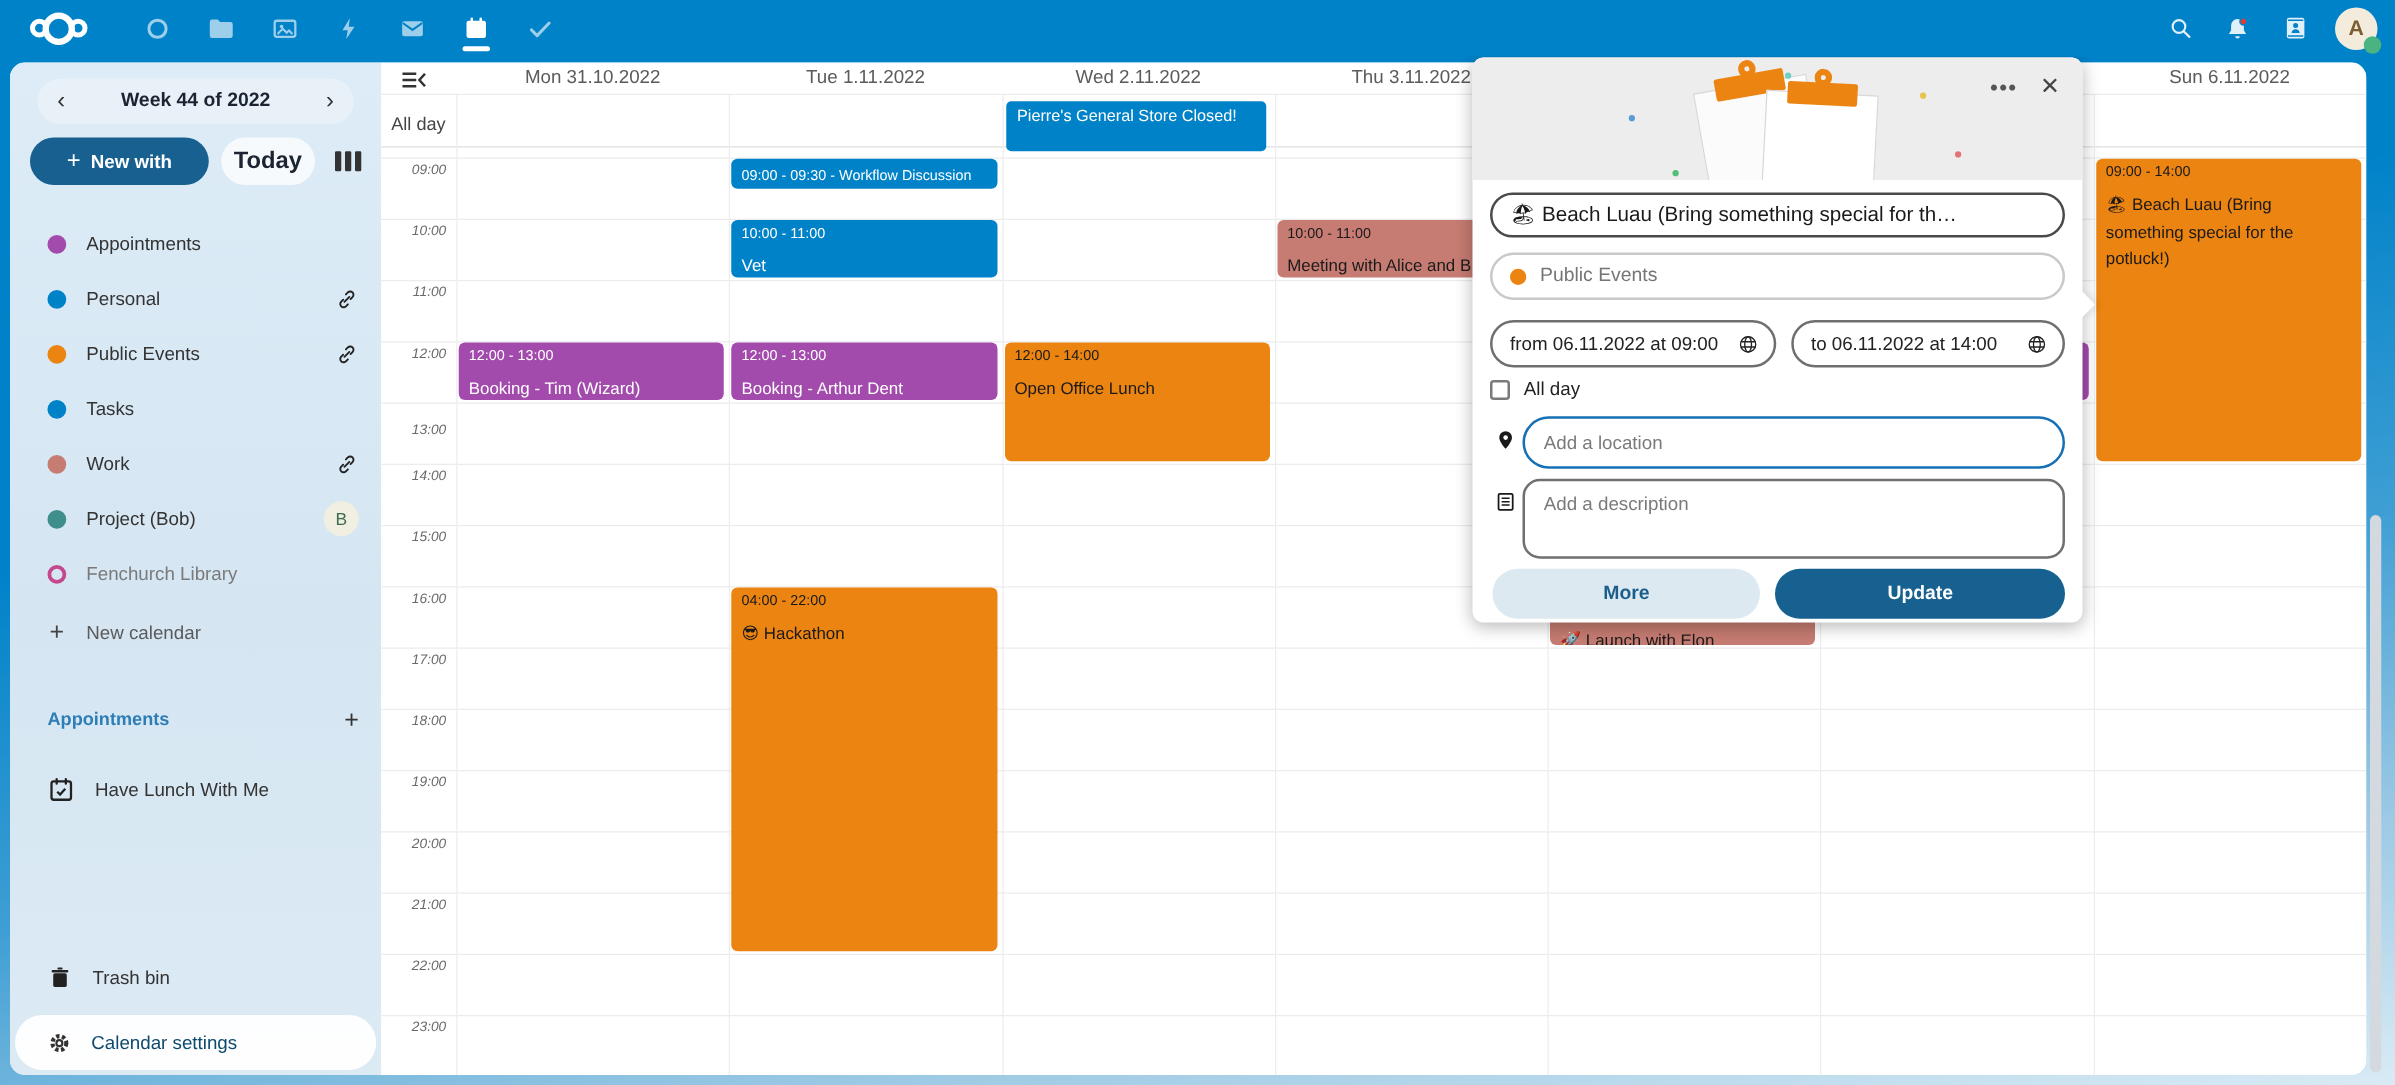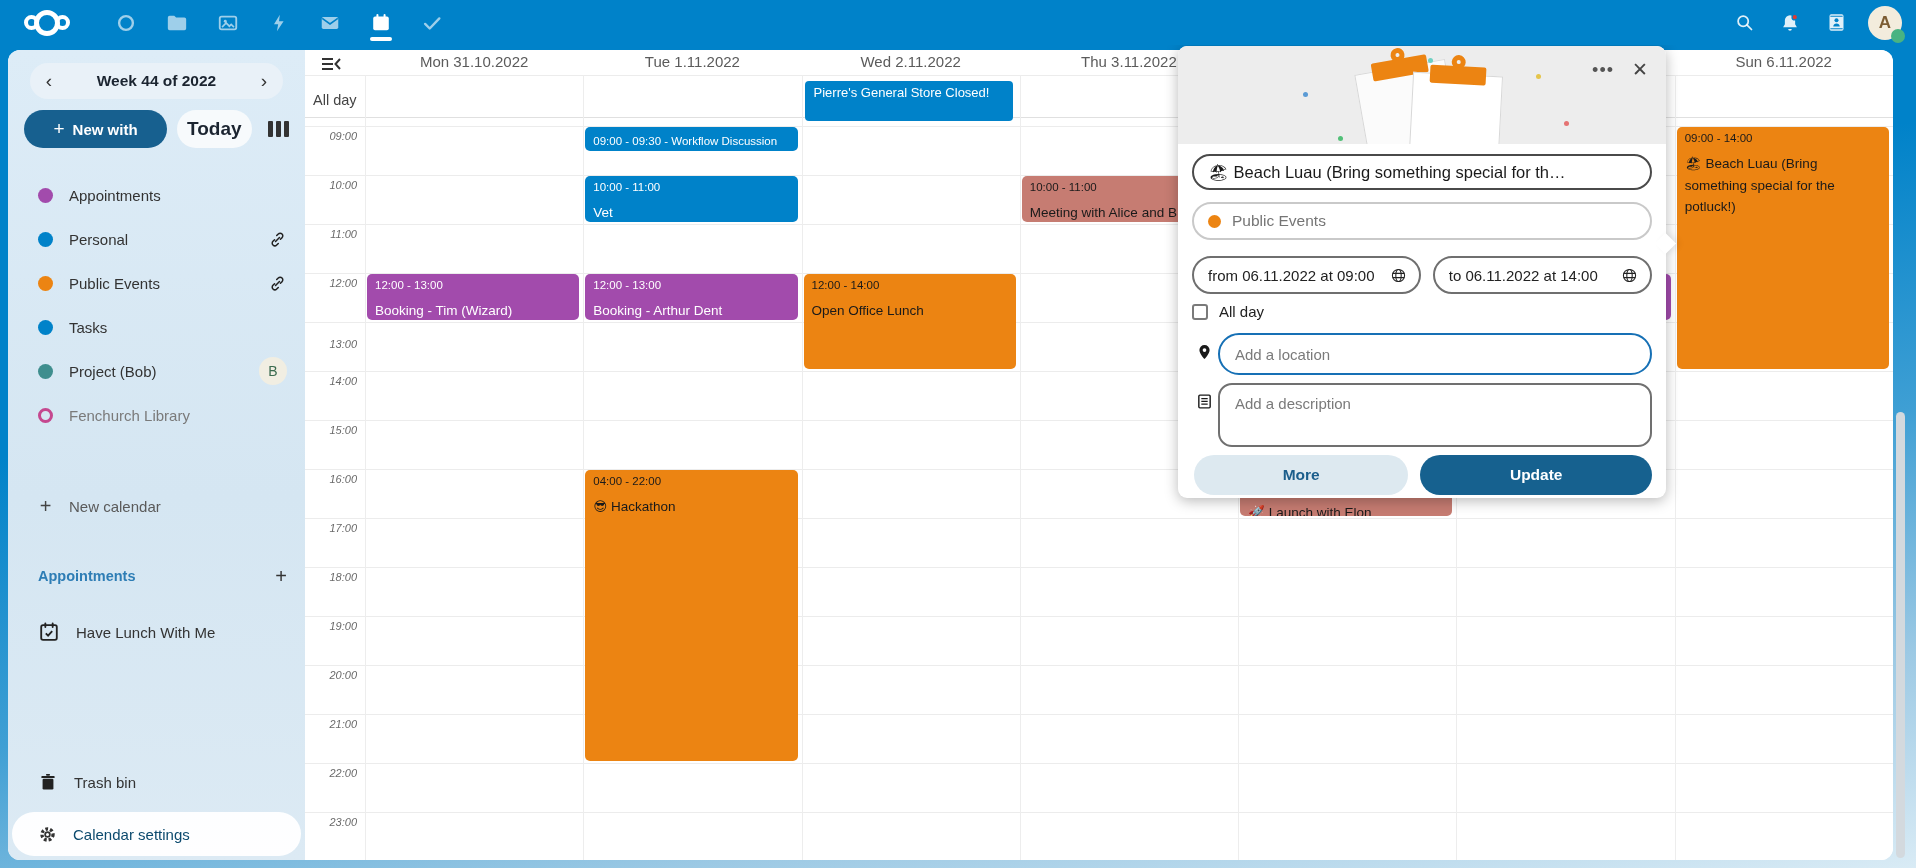--- a/index.html
+++ b/index.html
@@ -233,20 +233,29 @@
                 <path d="M9.5 14.5 14.5 9.5M11 7l2-2a3.3 3.3 0 0 1 4.7 4.7l-2 2M13 17l-2 2a3.3 3.3 0 0 1-4.7-4.7l2-2" fill="none" stroke="#222" stroke-width="1.9" stroke-linecap="round"></path>
               </svg>
             </span>
           </div>
           <div class="cal-item">
             <span class="cal-dot" style="background: rgb(0, 130, 201);"></span>
             <span class="cal-label">Tasks</span>
             <span class="cal-right"></span>
           </div>
           <div class="cal-item">
+            <span class="cal-dot" style="background: rgb(198, 124, 114);"></span>
+            <span class="cal-label">Work</span>
+            <span class="cal-right">
+              <svg width="19" height="19" viewBox="0 0 24 24">
+                <path d="M9.5 14.5 14.5 9.5M11 7l2-2a3.3 3.3 0 0 1 4.7 4.7l-2 2M13 17l-2 2a3.3 3.3 0 0 1-4.7-4.7l2-2" fill="none" stroke="#222" stroke-width="1.9" stroke-linecap="round"></path>
+              </svg>
+            </span>
+          </div>
+          <div class="cal-item">
             <span class="cal-dot" style="background: rgb(63, 142, 142);"></span>
             <span class="cal-label">Project (Bob)</span>
             <span class="cal-right">
               <span class="cal-badge">B</span>
             </span>
           </div>
           <div class="cal-item muted">
             <span class="cal-dot outline" style="border-color: rgb(197, 72, 143);"></span>
             <span class="cal-label">Fenchurch Library</span>
             <span class="cal-right"></span>

